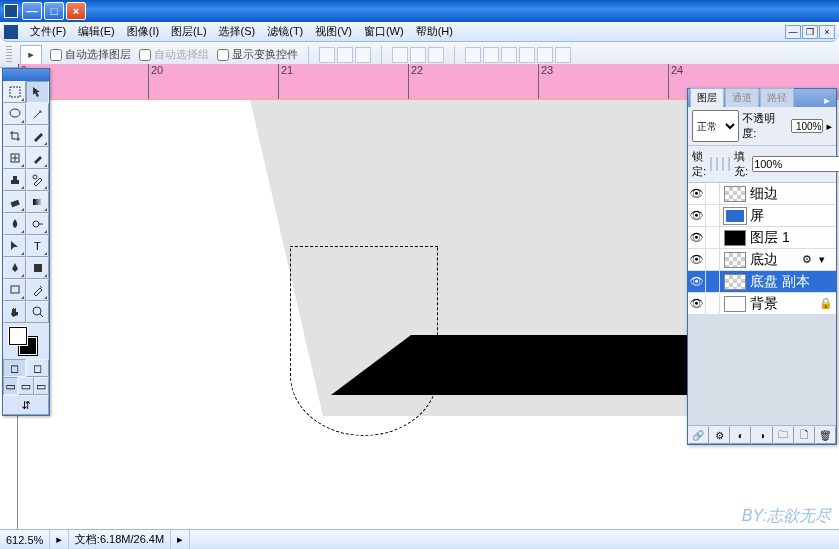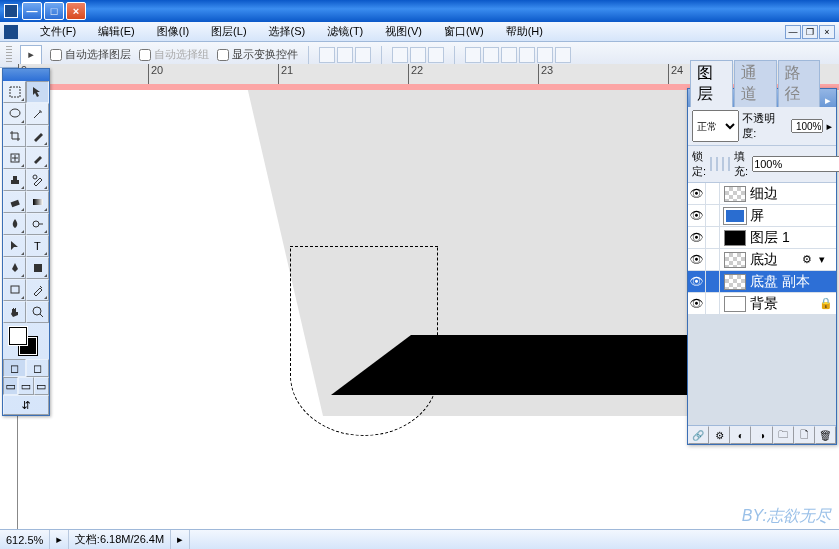--- a/index.html
+++ b/index.html
@@ -5,21 +5,21 @@
 * { margin: 0; padding: 0; box-sizing: border-box; font-family: "Microsoft YaHei", SimSun, sans-serif; font-size: 11px; }
 body { background: #fff; width: 839px; height: 549px; overflow: hidden; position: relative; }
 
 .titlebar { height: 22px; background: linear-gradient(#0B58C8, #3B8DF0 40%, #0B58C8); color: #fff; display: flex; align-items: center; padding: 0 4px; }
 .titlebar .ps-icon { width: 14px; height: 14px; background: #1a4a8a; border: 1px solid #fff; margin-right: 4px; }
 .titlebar .title { flex: 1; font-weight: bold; display: flex; gap: 4px; }
 .winbtns { display: flex; gap: 2px; }
 .winbtn { width: 20px; height: 18px; background: linear-gradient(#6FA8F2,#2D6FD6); border: 1px solid #fff; border-radius: 2px; color: #fff; display: flex; align-items: center; justify-content: center; font-weight: bold; cursor: pointer; }
 .winbtn.close { background: linear-gradient(#F08262,#D84A1F); }
 
-.menubar { height: 20px; background: linear-gradient(#F2F7FE,#D6E5FA); border-bottom: 1px solid #9FB8D9; display: flex; align-items: center; padding: 0 4px; gap: 14px; }
+.menubar { height: 20px; background: linear-gradient(#F2F7FE,#D6E5FA); border-bottom: 1px solid #9FB8D9; display: flex; align-items: center; padding: 0 4px; gap: 4px; border-radius: 8px; }
 .menubar .ps-square { width: 14px; height: 14px; background: #1a4a8a; margin-right: 4px; }
 .menubar span { padding: 2px 4px; cursor: pointer; }
 .mdi-btns { margin-left: auto; display: flex; gap: 1px; }
 .mdi-btn { width: 16px; height: 14px; background: #E8F0FB; border: 1px solid #7A9FD4; display: flex; align-items: center; justify-content: center; cursor: pointer; font-size: 9px; }
 
 .optionsbar { height: 26px; background: linear-gradient(#F4F7FC,#E2E9F5); border-bottom: 1px solid #9FB8D9; display: flex; align-items: center; padding: 0 6px; gap: 8px; color: #444; }
 .optionsbar .grip { width: 6px; height: 18px; background: repeating-linear-gradient(#aaa, #aaa 1px, transparent 1px, transparent 3px); }
 .optionsbar .tool-ind { width: 22px; height: 20px; border: 1px solid #9FB8D9; background: #fff; display: flex; align-items: center; justify-content: center; }
 .chk { display: flex; align-items: center; gap: 3px; }
 .chk input { width: 12px; height: 12px; }
@@ -37,32 +37,32 @@
 .tool svg { width: 14px; height: 14px; }
 .tool .tri { position: absolute; right: 1px; bottom: 1px; width: 0; height: 0; border-right: 3px solid #555; border-top: 3px solid transparent; }
 .swatches { height: 36px; position: relative; }
 .swatch-fg { position: absolute; top: 4px; left: 6px; width: 18px; height: 18px; background: #fff; border: 1px solid #000; box-shadow: 0 0 0 1px #fff; }
 .swatch-bg { position: absolute; top: 14px; left: 16px; width: 18px; height: 18px; background: #000; border: 1px solid #fff; box-shadow: 0 0 0 1px #000; }
 .mode-row, .screen-row { display: flex; }
 .mode-btn { flex: 1; height: 18px; border: 1px outset #E8F0FB; display: flex; align-items: center; justify-content: center; }
 .mode-btn.sel { border: 1px inset #E8F0FB; background: #C8DAF3; }
 .jump-btn { height: 20px; border: 1px outset #E8F0FB; display: flex; align-items: center; justify-content: center; }
 
-.rulers-h { position: absolute; top: 64px; left: 18px; right: 0; height: 26px; background: #e5e5e5; border-bottom: 6px solid #fca5a5; z-index: 1; display: flex; font-size: 9px; color: #444; overflow: hidden; }
+.rulers-h { position: absolute; top: 64px; left: 18px; right: 0; height: 36px; background: #f9a8d4; border-bottom: 1px solid #fca5a5; z-index: 1; display: flex; font-size: 9px; color: #444; overflow: hidden; }
 .rulers-h .tick { width: 130px; border-left: 1px solid #666; padding-left: 2px; height: 100%; }
 .rulers-v { position: absolute; top: 82px; left: 4px; bottom: 20px; width: 14px; background: #fff; border-right: 1px solid #888; z-index: 1; }
 
 .canvas { position: absolute; top: 82px; left: 18px; right: 0; bottom: 20px; background: #fff; overflow: hidden; }
 .shape-light { position: absolute; top: 0; left: 228px; width: 550px; height: 334px; background: #E2E2E2; clip-path: polygon(0 0, 100% 0, 100% 100%, 14% 100%); }
 .shape-dark { position: absolute; top: 253px; left: 293px; width: 500px; height: 60px; background: #000; clip-path: polygon(4% 100%, 20% 0, 100% 0, 100% 100%); }
 .selection { position: absolute; top: 164px; left: 272px; width: 148px; height: 190px; border: 1px dashed #000; border-radius: 0 0 55% 55% / 0 0 35% 35%; background: transparent; }
 
 .layers-panel { position: absolute; top: 88px; right: 2px; width: 150px; background: #E8EDF6; border: 1px solid #3B6FB5; box-shadow: 1px 1px 4px rgba(0,0,0,0.3); z-index: 20; }
 .panel-tabs { height: 18px; background: linear-gradient(#94B6E5,#6A98D6); display: flex; align-items: flex-end; padding: 0 2px; gap: 1px; }
-.panel-tab { padding: 2px 6px; background: #E8EDF6; border: 1px solid #9FB8D9; border-bottom: none; font-size: 16px; cursor: pointer; }
+.panel-tab { padding: 2px 6px; background: #E8EDF6; border: 1px solid #9FB8D9; border-bottom: none; font-size: 10px; cursor: pointer; }
 .panel-tab.dim { background: #C8D6EC; color: #888; }
 .panel-menu { margin-left: auto; width: 14px; height: 14px; display: flex; align-items: center; justify-content: center; cursor: pointer; color: #fff; }
 .panel-opts { padding: 3px 4px; display: flex; align-items: center; gap: 3px; border-bottom: 1px solid #B8C8DE; font-size: 10px; }
 .panel-opts select { font-size: 10px; height: 32px; width: 48px; }
 .panel-opts input { width: 32px; font-size: 10px; height: 14px; text-align: right; }
 .lock-row { padding: 3px 4px; display: flex; align-items: center; gap: 4px; border-bottom: 1px solid #B8C8DE; font-size: 10px; }
 .lock-btn { width: 14px; height: 14px; border: 1px solid #B8C8DE; background: #fff; }
 .layer-list { background: #fff; max-height: 160px; overflow: auto; }
 .layer { display: flex; align-items: center; height: 22px; border-bottom: 1px solid #D6DEE8; cursor: pointer; }
 .layer.sel { background: #2D6FD6; color: #fff; }

